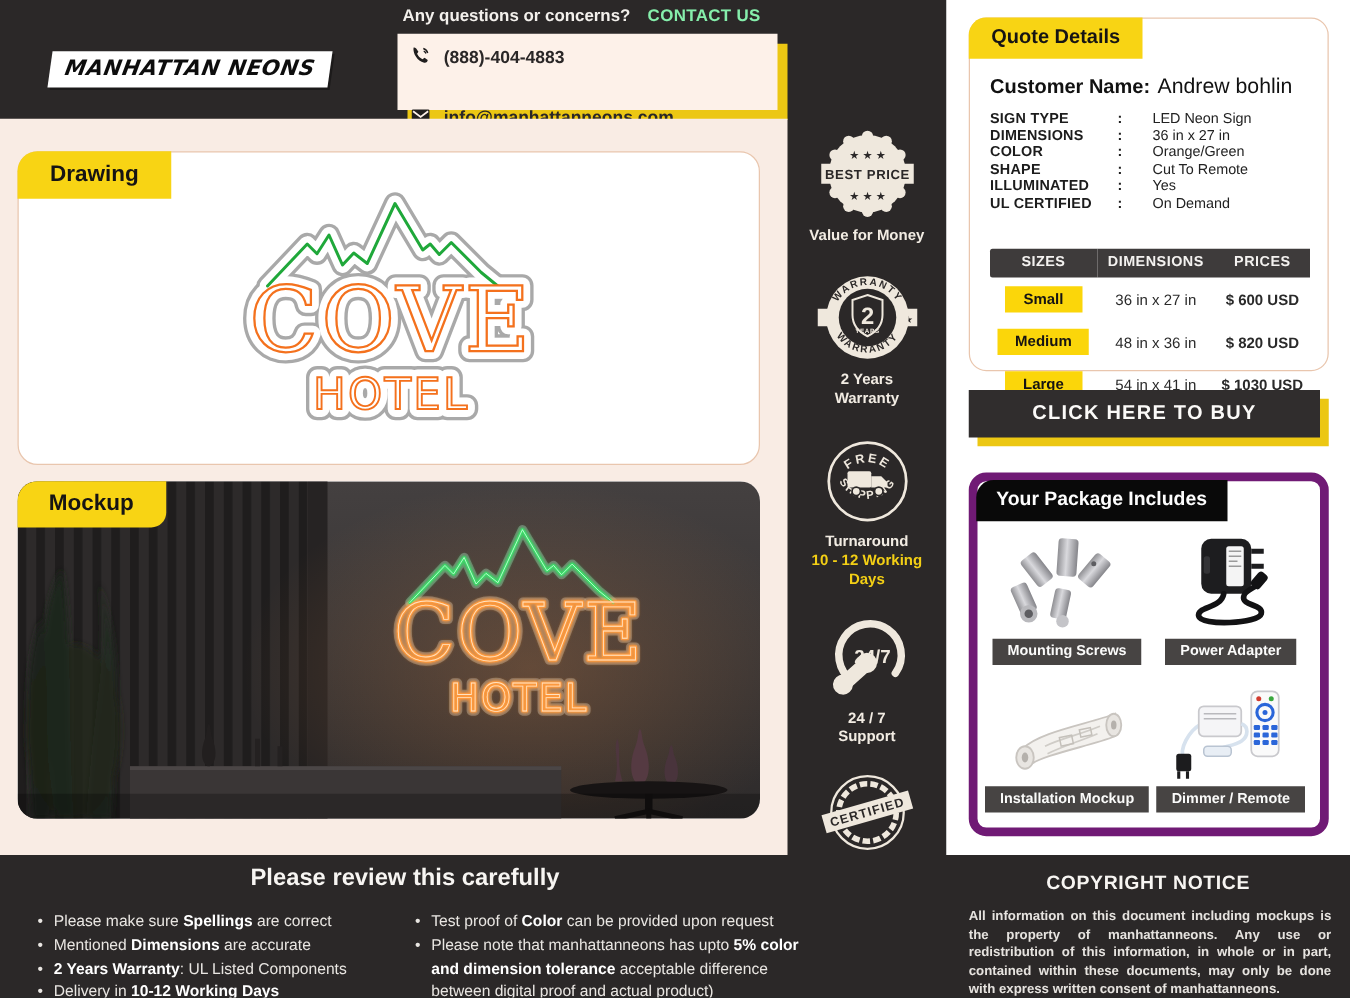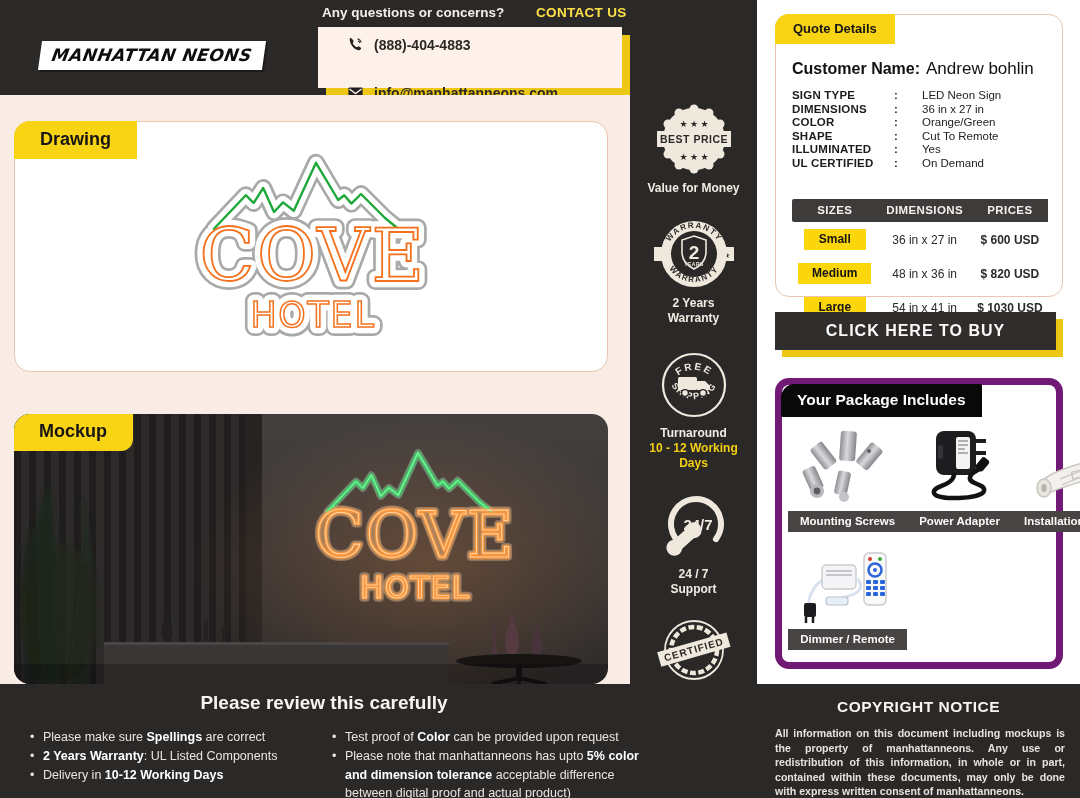--- a/index.html
+++ b/index.html
@@ -6,50 +6,50 @@
   html,body { width:1080px; height:798px; overflow:hidden; }
   body { font-family:"Liberation Sans", sans-serif; background:#2b2828; position:relative; }
   .page { position:absolute; inset:0; width:1080px; height:798px; background:#2b2828; }
 
   
   .logo-box { position:absolute; left:40px; top:41px; background:#ffffff; color:#0d0d0d;
     padding:4px 12px 5px; transform:skewX(-8deg); box-shadow:2px 2px 0 rgba(0,0,0,.35); }
   .logo-box span { display:inline-block; transform:skewX(-2deg); font-family:"DejaVu Sans", sans-serif;
     font-weight:bold; font-style:italic; font-size:17px; letter-spacing:.5px; }
   .hdr-q { position:absolute; left:322px; top:5px; font-size:13.5px; font-weight:bold; color:#f3f0ec; }
-  .hdr-q .cta { color:#fde047; margin-left:28px; text-decoration:none; cursor:pointer; letter-spacing:.3px; }
+  .hdr-q .cta { color:#86efac; margin-left:10px; text-decoration:none; cursor:pointer; letter-spacing:.3px; }
   .contact-card { position:absolute; left:318px; top:27px; width:304px; height:61px; background:#fdf1e9;
-    box-shadow:8px 8px 0 #ecc713; padding:9px 29px; display:flex; flex-direction:column; justify-content:space-between;gap:31px; }
+    box-shadow:8px 8px 0 #ecc713; padding:9px 10px; display:flex; flex-direction:column; justify-content:space-between;gap:31px; }
   .c-row { display:flex; align-items:center; gap:10px; font-size:14px; font-weight:bold; color:#2a2727; }
   .c-row a { color:#2a2727; text-decoration:none; }
   .c-icon { width:17px; height:17px; display:inline-flex; }
 
   
   .cream { position:absolute; left:0; top:95px; width:630px; height:589px; background:#f9ece4; }
   .card { position:absolute; left:14px; width:594px; background:#ffffff; border:1px solid #e9c6ae; border-radius:16px; }
   .drawing-card { top:26px; height:251px;padding-left:32px; }
-  .mockup-card { top:319px; height:270px; overflow:hidden; border:none; }
+  .mockup-card { top:290px; height:270px; overflow:hidden; border:none; }
   .chip { position:absolute; left:-1px; top:-1px; z-index:5; background:#f8d414; color:#161414;
     font-size:18px; font-weight:bold; padding:8px 26px 9px; border-radius:16px 0 0 0; }
   .mockup-card .chip { border-radius:16px 0 12px 0; }
   .drawing-card svg, .mockup-card svg { position:absolute; left:0; top:0; }
 
   
   .mid-col { position:absolute; left:630px; top:95px; width:127px; height:589px;
     display:flex; flex-direction:column; align-items:center; padding-top:6px; color:#efe8dd; }
   .badge { display:flex; flex-direction:column; align-items:center; }
   .badge .cap { text-align:center; font-size:12px; font-weight:bold; color:#f2ece3; line-height:1.25; margin-top:6px; width:118px; }
   .cap .yellow { color:#f3cf15; }
 
   
   .right-col { position:absolute; left:757px; top:0; width:323px; height:684px; background:#ffffff; }
   .quote-card { position:absolute; left:18px; top:14px; width:288px; height:283px;
     border:1px solid #e9c6ae; border-radius:14px; background:#fff; }
   .q-chip { position:absolute; left:-1px; top:-1px; background:#f8d414; color:#161414;
-    font-size:13px; font-weight:bold; padding:7px 18px 8px; border-radius:14px 0 0 0; }
+    font-size:16px; font-weight:bold; padding:7px 18px 8px; border-radius:14px 0 0 0; }
   .q-body { position:absolute; left:16px; right:12px; top:44px; }
   .cust { font-size:16px; color:#111; margin-bottom:10px; }
   .cust .cl { font-weight:bold; }
   .cust .cv { font-weight:normal; margin-left:6px; font-size:17px; }
   .spec-row { display:flex; font-size:11.5px; line-height:13.6px; color:#1c1c1c; }
   .spec-row .sl { width:102px; font-weight:bold; letter-spacing:.2px; }
   .spec-row .sc { width:28px; font-weight:bold; }
   .spec-row .sv { font-weight:normal; color:#222; }
 
   table.sizes { position:absolute; left:16px; top:184px; width:256px; border-collapse:collapse; }
@@ -65,21 +65,21 @@
   .buy-btn { position:absolute; left:18px; top:312px; width:281px; height:38px; background:#302d2d;
     color:#fbfaf8; font-size:16px; font-weight:bold; letter-spacing:1px; border:none;
     box-shadow:7px 7px 0 #ecc713; cursor:pointer; font-family:"Liberation Sans",sans-serif;
     display:flex; align-items:center; justify-content:center; }
 
   .pkg-card { position:absolute; left:18px; top:378px; width:288px; height:291px;
     border:7px solid #701a75; border-radius:14px; background:#fff; }
   .pkg-chip { position:absolute; left:-1px; top:-1px; background:#090909; color:#fdfdfd;
     font-size:15.5px; font-weight:bold; padding:7px 16px 8px; border-radius:14px 0 0 0; white-space:nowrap; }
   .pkg-grid { position:absolute; left:6px; right:6px; top:36px; bottom:4px;
-    display:grid; grid-template-columns:1fr 1fr 1fr; grid-template-rows:1fr 1fr;text-align:center; }
+    display:grid; grid-template-columns:1fr 1fr; grid-template-rows:1fr 1fr;text-align:center; }
   .pkg-item { display:flex; flex-direction:column; align-items:center; justify-content:flex-end; padding-bottom:8px; }
   .pkg-item svg { margin-bottom:4px; }
   .pkg-label { background:#474443; color:#fbfbfa; font-size:11.5px; font-weight:bold;
     padding:4px 12px 5px; white-space:nowrap; }
 
   
   .bottom { position:absolute; left:0; top:684px; width:1080px; height:114px; background:#2b2828; color:#eceae7; }
   .rev-title { position:absolute; left:0; top:8px; width:648px; text-align:center;
     font-size:19px; font-weight:bold; color:#f7f5f2; }
   ul.bullets { position:absolute; top:44px; list-style:none; font-size:12.5px; line-height:1.5; color:#e9e6e2; }
@@ -475,20 +475,21 @@
           <span class="pkg-label">Dimmer / Remote</span>
         </div>
       </div>
     </div>
   </div>
 
   <div class="bottom">
     <div class="rev-title">Please review this carefully</div>
     <ul class="bullets colA">
         <li><span>Please make sure </span><span class="b">Spellings</span><span> are correct</span></li>
+        <li><span>Mentioned </span><span class="b">Dimensions</span><span> are accurate</span></li>
         <li><span class="b">2 Years Warranty</span><span>: UL Listed Components</span></li>
         <li><span>Delivery in </span><span class="b">10-12 Working Days</span></li>
       </ul>
     <ul class="bullets colB">
         <li><span>Test proof of </span><span class="b">Color</span><span> can be provided upon request</span></li>
         <li><span>Please note that manhattanneons has upto </span><span class="b">5% color and dimension tolerance</span><span> acceptable difference between digital proof and actual product)</span></li>
       </ul>
     <div class="cp-title">COPYRIGHT NOTICE</div>
     <div class="cp-body">All information on this document including mockups is the property of manhattanneons. Any use or redistribution of this information, in whole or in part, contained within these documents, may only be done with express written consent of manhattanneons.</div>
   </div>

